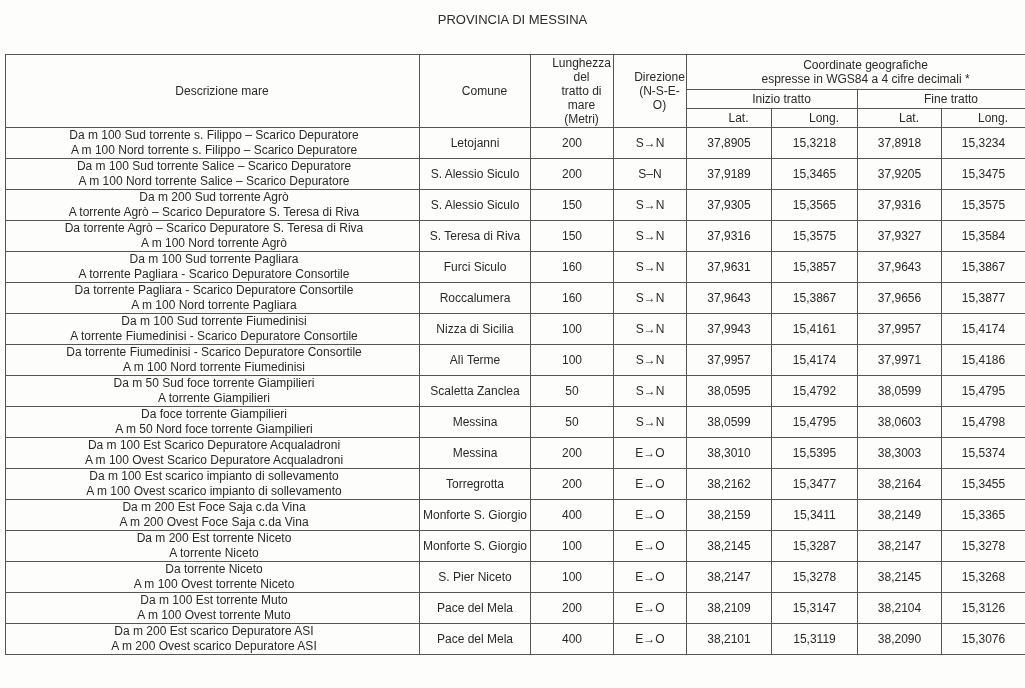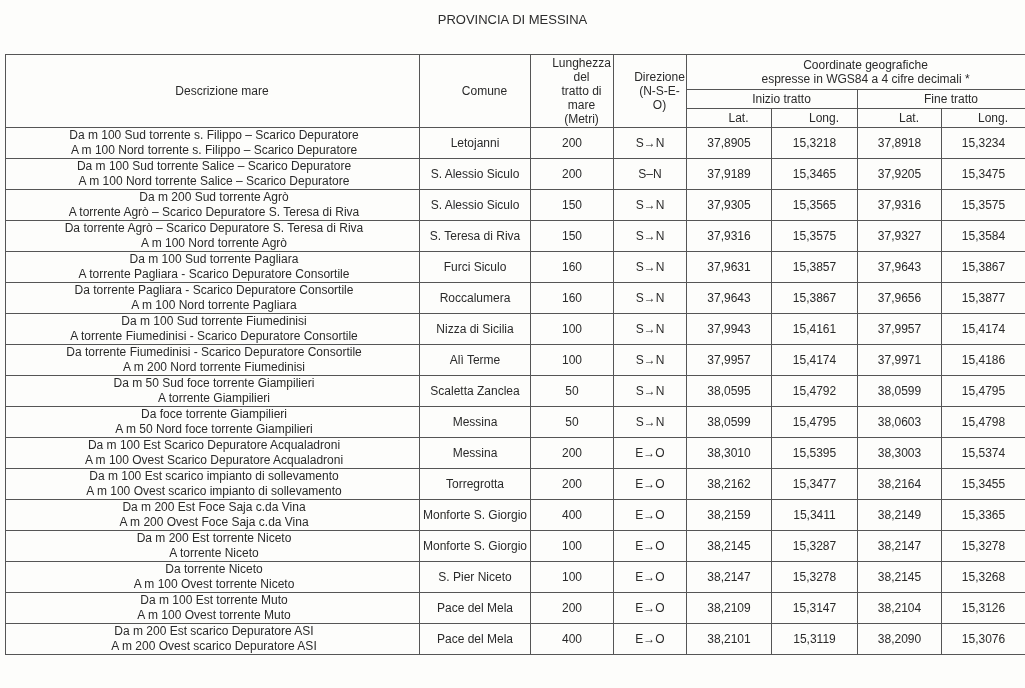--- a/index.html
+++ b/index.html
@@ -203,21 +203,21 @@
         <td>100</td>
         <td>S→N</td>
         <td>37,9943</td>
         <td>15,4161</td>
         <td>37,9957</td>
         <td>15,4174</td>
       </tr>
       <tr>
         <td class="desc">
           <div>Da torrente Fiumedinisi - Scarico Depuratore Consortile</div>
-          <div>A m 200 Nord torrente Fiumedinisi</div>
+          <div>A m 100 Nord torrente Fiumedinisi</div>
         </td>
         <td class="wrap">Alì Terme</td>
         <td>100</td>
         <td>S→N</td>
         <td>37,9957</td>
         <td>15,4174</td>
         <td>37,9971</td>
         <td>15,4186</td>
       </tr>
       <tr>

